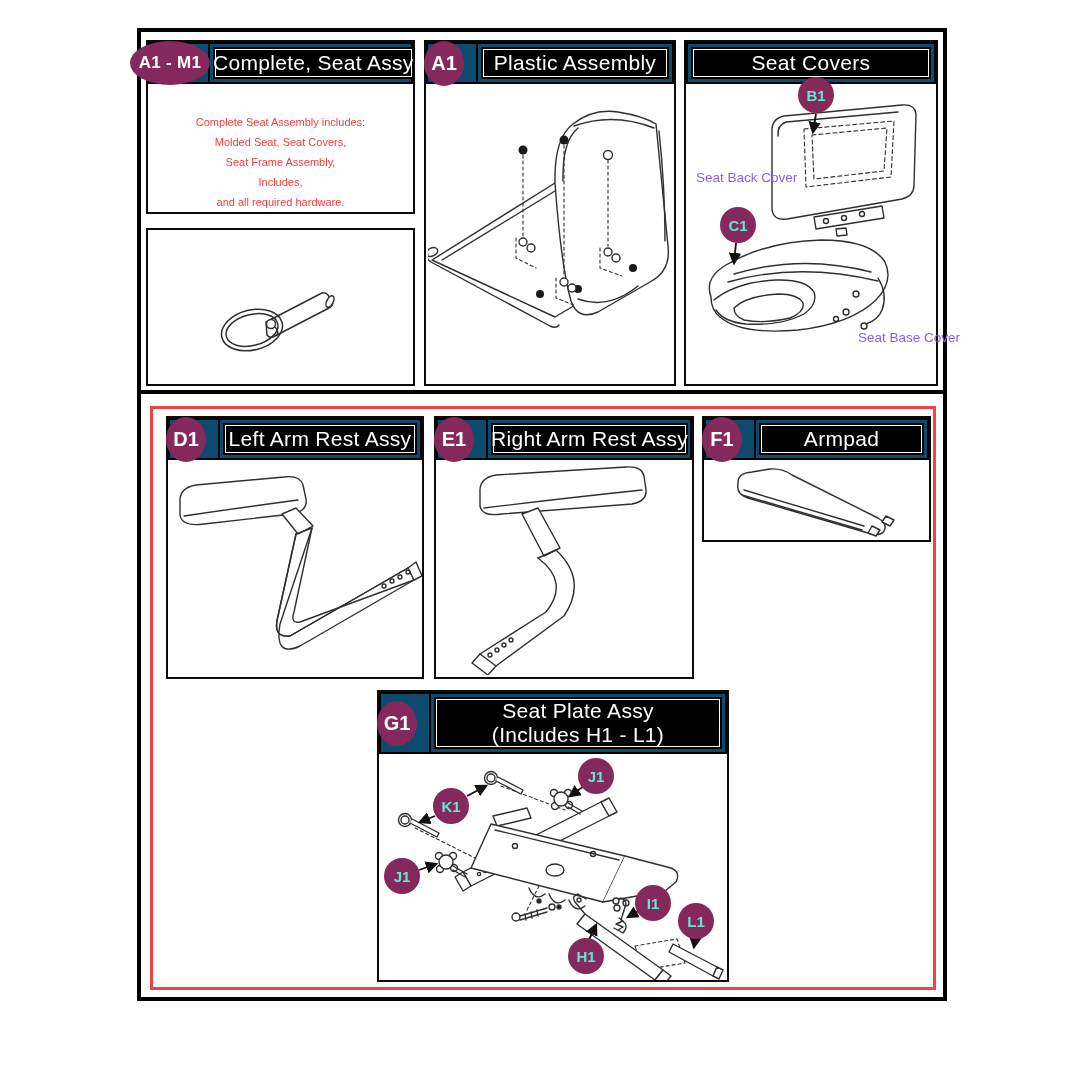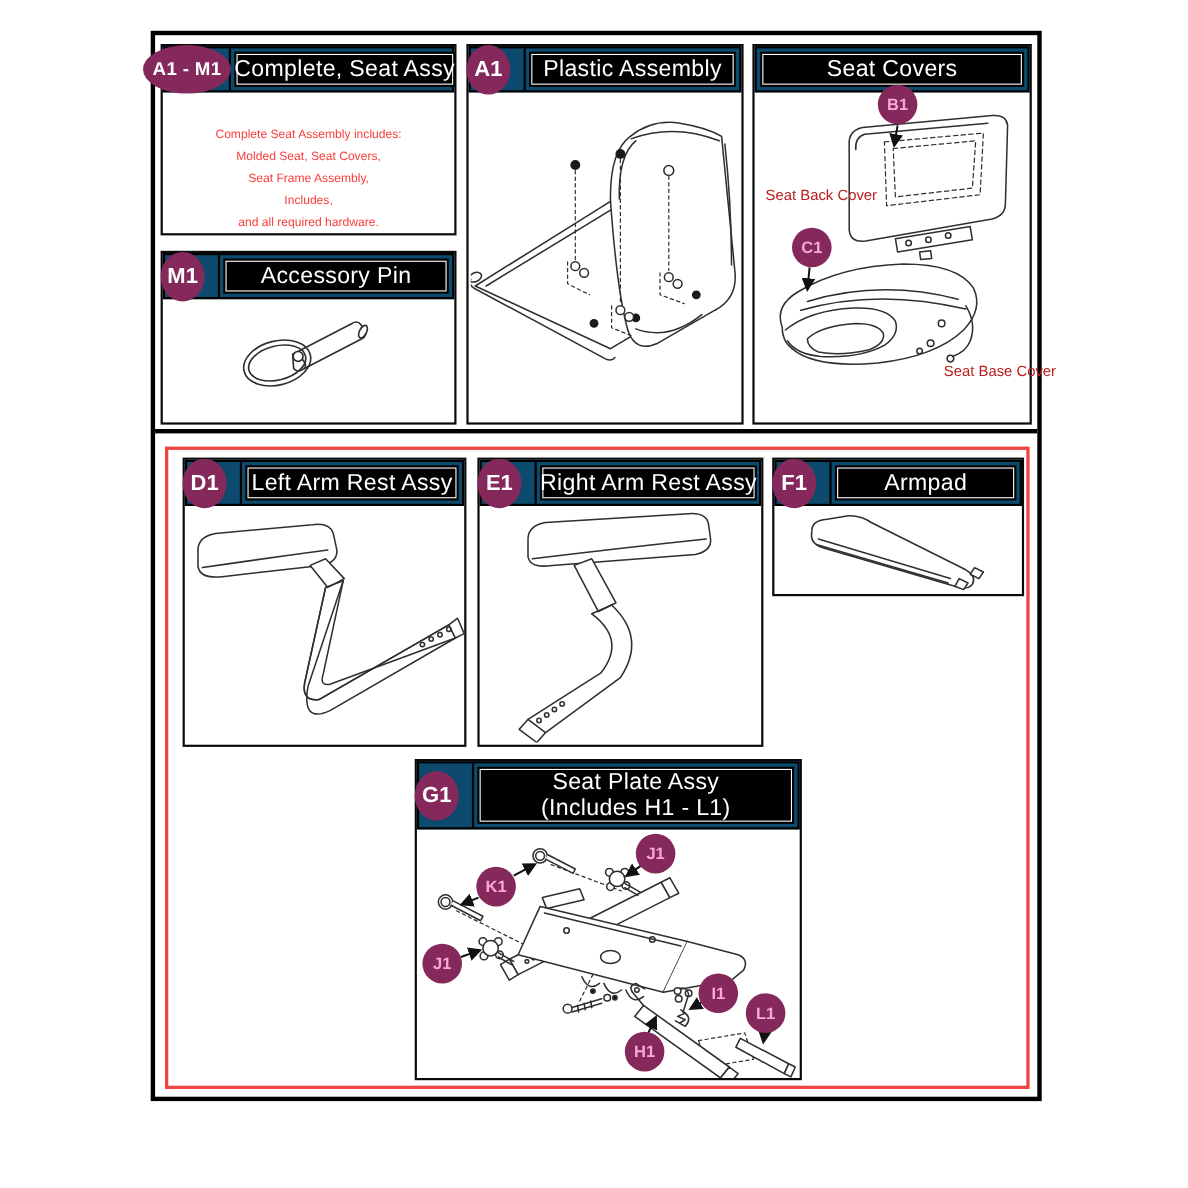--- a/index.html
+++ b/index.html
@@ -14,24 +14,24 @@
   .hdr.tall{height:62px;}
   .hdr-badge-cell{width:48px;flex:none;border-right:2px solid #000;display:flex;align-items:center;position:relative;z-index:3;}
   .hdr-badge-cell.wide{width:58px;}
   .hdr-bar{flex:1;background:#000;margin:3px;color:#fff;display:flex;flex-direction:column;
            align-items:center;justify-content:center;font-size:21px;letter-spacing:.3px;
            outline:1px solid #fff;outline-offset:-3px;line-height:24px;white-space:nowrap;}
   .badge{background:#85295C;color:#fff;font-weight:bold;border-radius:50%;
          display:flex;align-items:center;justify-content:center;flex:none;}
   .badge.circle{width:40px;height:45px;font-size:20px;margin-left:-4px;}
   .badge.ellipse{width:80px;height:44px;font-size:17px;margin-left:-20px;letter-spacing:.3px;}
-  .cbadge{position:absolute;width:36px;height:36px;border-radius:50%;background:#85295C;color:#f9a8d4;
+  .cbadge{position:absolute;width:36px;height:36px;border-radius:50%;background:#85295C;color:#5eead4;
           font-weight:bold;font-size:15px;display:flex;align-items:center;justify-content:center;z-index:4;}
   .desc{margin-top:28px;text-align:center;color:#FB3B3B;font-size:11px;line-height:20px;}
-  .small-label{position:absolute;font-size:13.5px;color:#b91c1c;white-space:nowrap;z-index:3;}
+  .small-label{position:absolute;font-size:13.5px;color:#8b5cf6;white-space:nowrap;z-index:3;}
   .art{position:absolute;z-index:1;}
   svg{display:block;}
 </style>
 </head>
 <body>
 
 <div class="page">
   <div class="frame">
 
     <div class="topsec">
@@ -48,28 +48,20 @@
         <div class="desc">
           <div>Complete Seat Assembly includes:</div>
           <div>Molded Seat, Seat Covers,</div>
           <div>Seat Frame Assembly,</div>
           <div>Includes,</div>
           <div>and all required hardware.</div>
         </div>
       </div>
 
       <div class="panel" style="left:5px;top:196px;width:269px;height:158px;">
-        <div class="hdr">
-          <div class="hdr-badge-cell">
-            <span class="badge circle">M1</span>
-          </div>
-          <div class="hdr-bar">
-            <span>Accessory Pin</span>
-          </div>
-        </div>
         <svg class="art" style="left:0;top:48px;" width="265" height="106" viewBox="0 0 265 106">
           <g fill="none" stroke="#2f2f2f" stroke-width="1.5" stroke-linejoin="round" stroke-linecap="round">
             <path d="M118,44 L172,16 Q177,13 180,17 L184,23 Q186,27 181,30 L127,58 Q122,61 119,57 Z" fill="#fff"></path>
             <ellipse cx="182" cy="23.5" rx="3.2" ry="6.2" transform="rotate(27 182 23.5)" fill="#fff"></ellipse>
             <ellipse cx="104" cy="52" rx="31" ry="20" transform="rotate(-14 104 52)"></ellipse>
             <ellipse cx="104" cy="52" rx="26.5" ry="15.5" transform="rotate(-14 104 52)"></ellipse>
             <circle cx="123" cy="46" r="4.5" fill="#fff"></circle>
             <path d="M127,49 q4,4 2,8"></path>
           </g>
         </svg>

